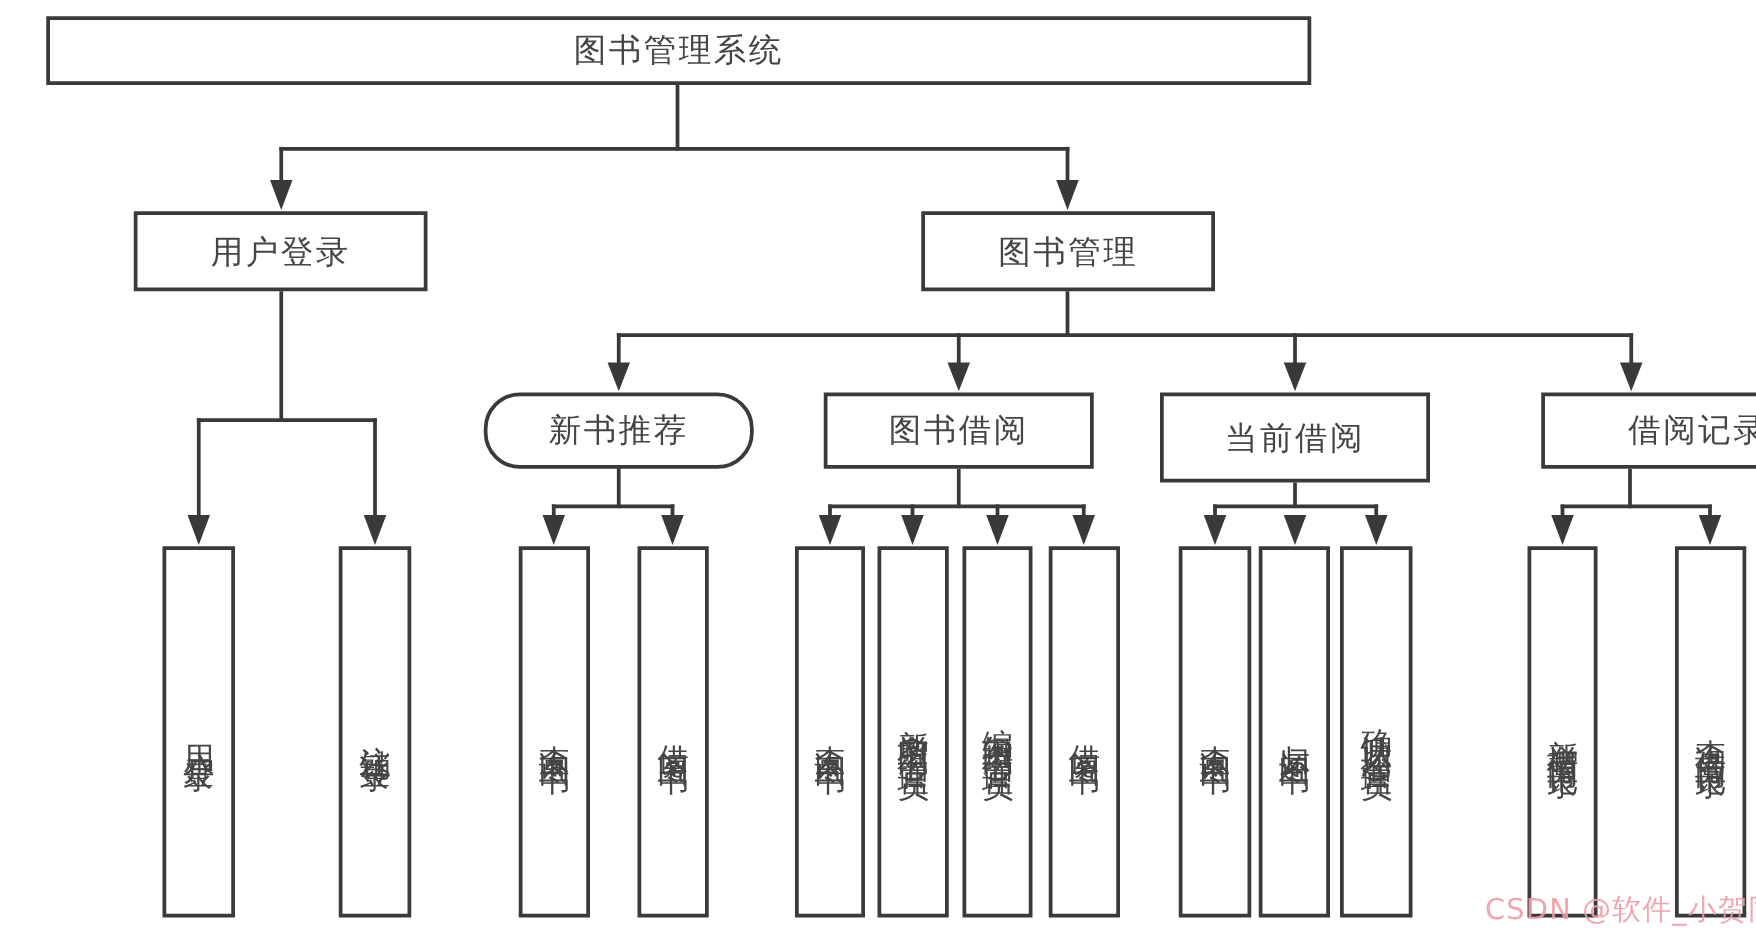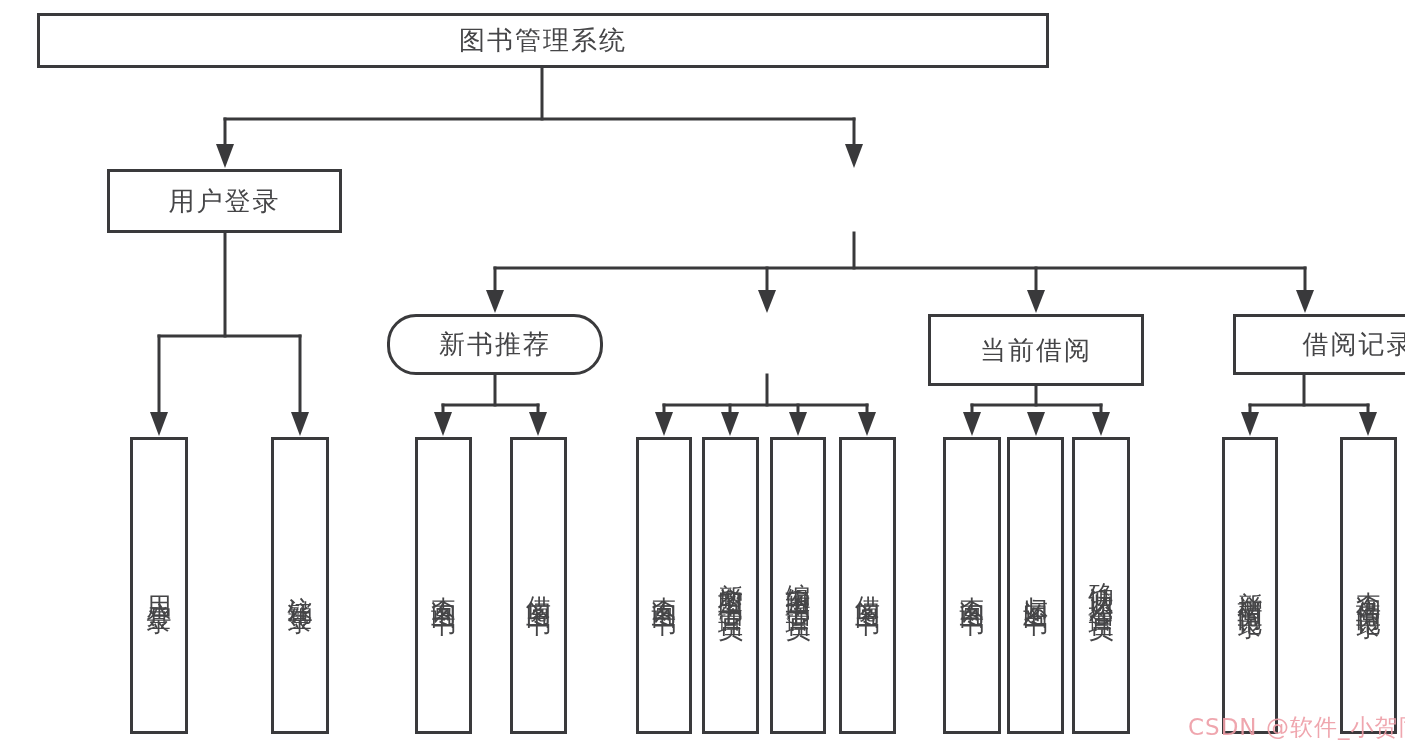--- a/index.html
+++ b/index.html
@@ -136,22 +136,24 @@
       <polyline points="1225,405 1225,414"></polyline>
       <polyline points="1343,405 1343,414"></polyline>
       <polygon points="1216,412 1234,412 1225,436"></polygon>
       <polygon points="1334,412 1352,412 1343,436"></polygon>
     </g>
   </svg>
 
   <div class="box" style="left:12px; top:13px; width:1012px; height:55px;">图书管理系统</div>
 
   <div class="box" style="left:82px; top:169px; width:235px; height:64px;">用户登录</div>
+  <div class="box" style="left:712px; top:169px; width:235px; height:64px;">图书管理</div>
 
   <div class="box" style="left:362px; top:314px; width:216px; height:61px;border-radius:29px;">新书推荐</div>
+  <div class="box" style="left:634px; top:314px; width:216px; height:61px;">图书借阅</div>
   <div class="box" style="left:903px; top:314px; width:216px; height:72px;">当前借阅</div>
   <div class="box" style="left:1208px; top:314px; width:215px; height:61px;padding-left:36px;">借阅记录</div>
 
   <div class="box leaf" style="left:105px; width:58px;">
     <span class="vtext">用户登录</span>
   </div>
   <div class="box leaf" style="left:246px; width:58px;">
     <span class="vtext">注销登录</span>
   </div>
 

